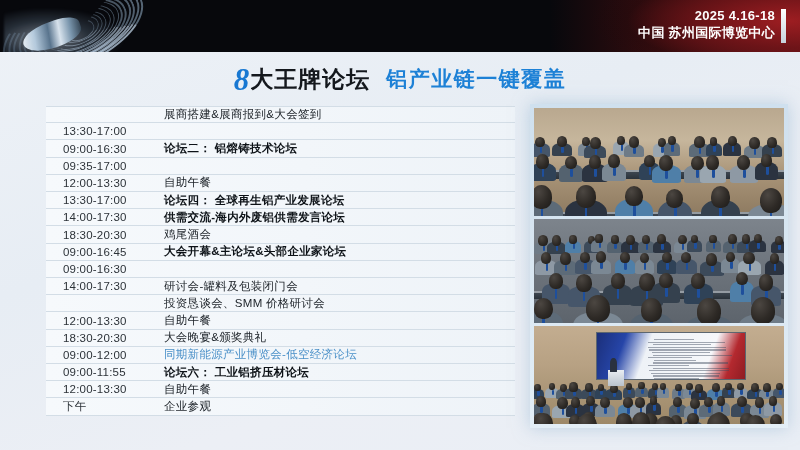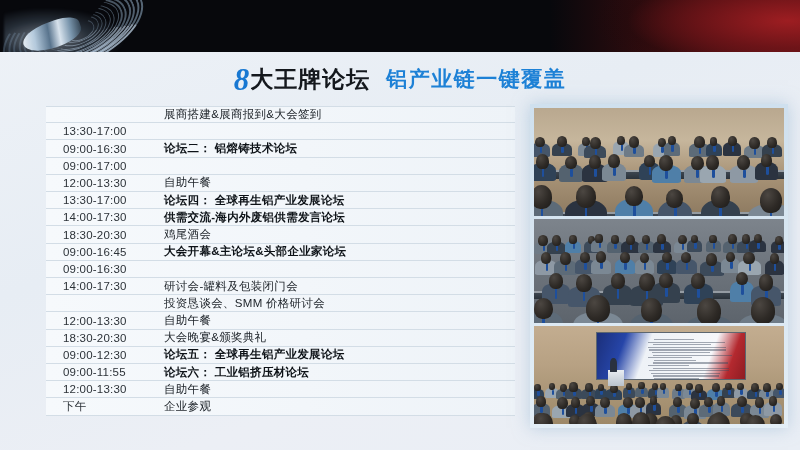--- a/index.html
+++ b/index.html
@@ -221,20 +221,27 @@
       <i style="width: 70px; height: 37.2px; left: 52.8px; top: 25.2px; border-width: 1.64px; opacity: 0.67;"></i>
       <i style="width: 60px; height: 32.6px; left: 58.4px; top: 27.6px; border-width: 1.52px; opacity: 0.635;"></i>
       <i style="width: 50px; height: 28px; left: 64px; top: 30px; border-width: 1.4px; opacity: 0.6;"></i>
       <i style="width: 40px; height: 23.4px; left: 69.6px; top: 32.4px; border-width: 1.28px; opacity: 0.565;"></i>
       <i style="width: 30px; height: 18.8px; left: 75.2px; top: 34.8px; border-width: 1.16px; opacity: 0.53;"></i>
     </div>
   <div class="hdr-glow"></div>
   <div class="hdr-cone"></div>
 
 
+  <div class="hdr-right">
+    <div class="lines">
+      <div class="hdr-date">2025 4.16-18</div>
+      <div class="hdr-place">中国 苏州国际博览中心</div>
+    </div>
+    <div class="vbar"></div>
+  </div>
 </div>
 
 <div class="title-row">
   <span class="t-num">8</span>
   <span class="t-black">大王牌论坛</span>
   <span class="t-blue">铝产业链一键覆盖</span>
 </div>
 
 <div class="sched">
   <div class="rowscol" id="rowscol">
@@ -243,21 +250,21 @@
         <div class="r-title">展商搭建&amp;展商报到&amp;大会签到</div>
       </div>
       <div class="row bold" style="height: 17.2105px;">
         <div class="r-time">13:30-17:00</div>
       </div>
       <div class="row bold" style="height: 17.2105px;">
         <div class="r-time">09:00-16:30</div>
         <div class="r-title">论坛二： 铝熔铸技术论坛</div>
       </div>
       <div class="row bold" style="height: 17.2105px;">
-        <div class="r-time">09:00-17:00</div>
+        <div class="r-time">09:35-17:00</div>
       </div>
       <div class="row" style="height: 17.2105px;">
         <div class="r-time">12:00-13:30</div>
         <div class="r-title">自助午餐</div>
       </div>
       <div class="row bold" style="height: 17.2105px;">
         <div class="r-time">13:30-17:00</div>
         <div class="r-title">论坛四： 全球再生铝产业发展论坛</div>
       </div>
       <div class="row bold" style="height: 17.2105px;">
@@ -284,23 +291,23 @@
         <div class="r-title">投资恳谈会、SMM 价格研讨会</div>
       </div>
       <div class="row" style="height: 17.2105px;">
         <div class="r-time">12:00-13:30</div>
         <div class="r-title">自助午餐</div>
       </div>
       <div class="row" style="height: 17.2105px;">
         <div class="r-time">18:30-20:30</div>
         <div class="r-title">大会晚宴&amp;颁奖典礼</div>
       </div>
-      <div class="row bold" style="height: 17.2105px;">
-        <div class="r-time">09:00-12:30</div>
-        <div class="r-title">论坛五： 全球再生铝产业发展论坛</div>
+      <div class="row blue" style="height: 17.2105px;">
+        <div class="r-time">09:00-12:00</div>
+        <div class="r-title">同期新能源产业博览会-低空经济论坛</div>
       </div>
       <div class="row bold" style="height: 17.2105px;">
         <div class="r-time">09:00-11:55</div>
         <div class="r-title">论坛六： 工业铝挤压材论坛</div>
       </div>
       <div class="row" style="height: 17.2105px;">
         <div class="r-time">12:00-13:30</div>
         <div class="r-title">自助午餐</div>
       </div>
       <div class="row" style="height: 17.2105px;">

